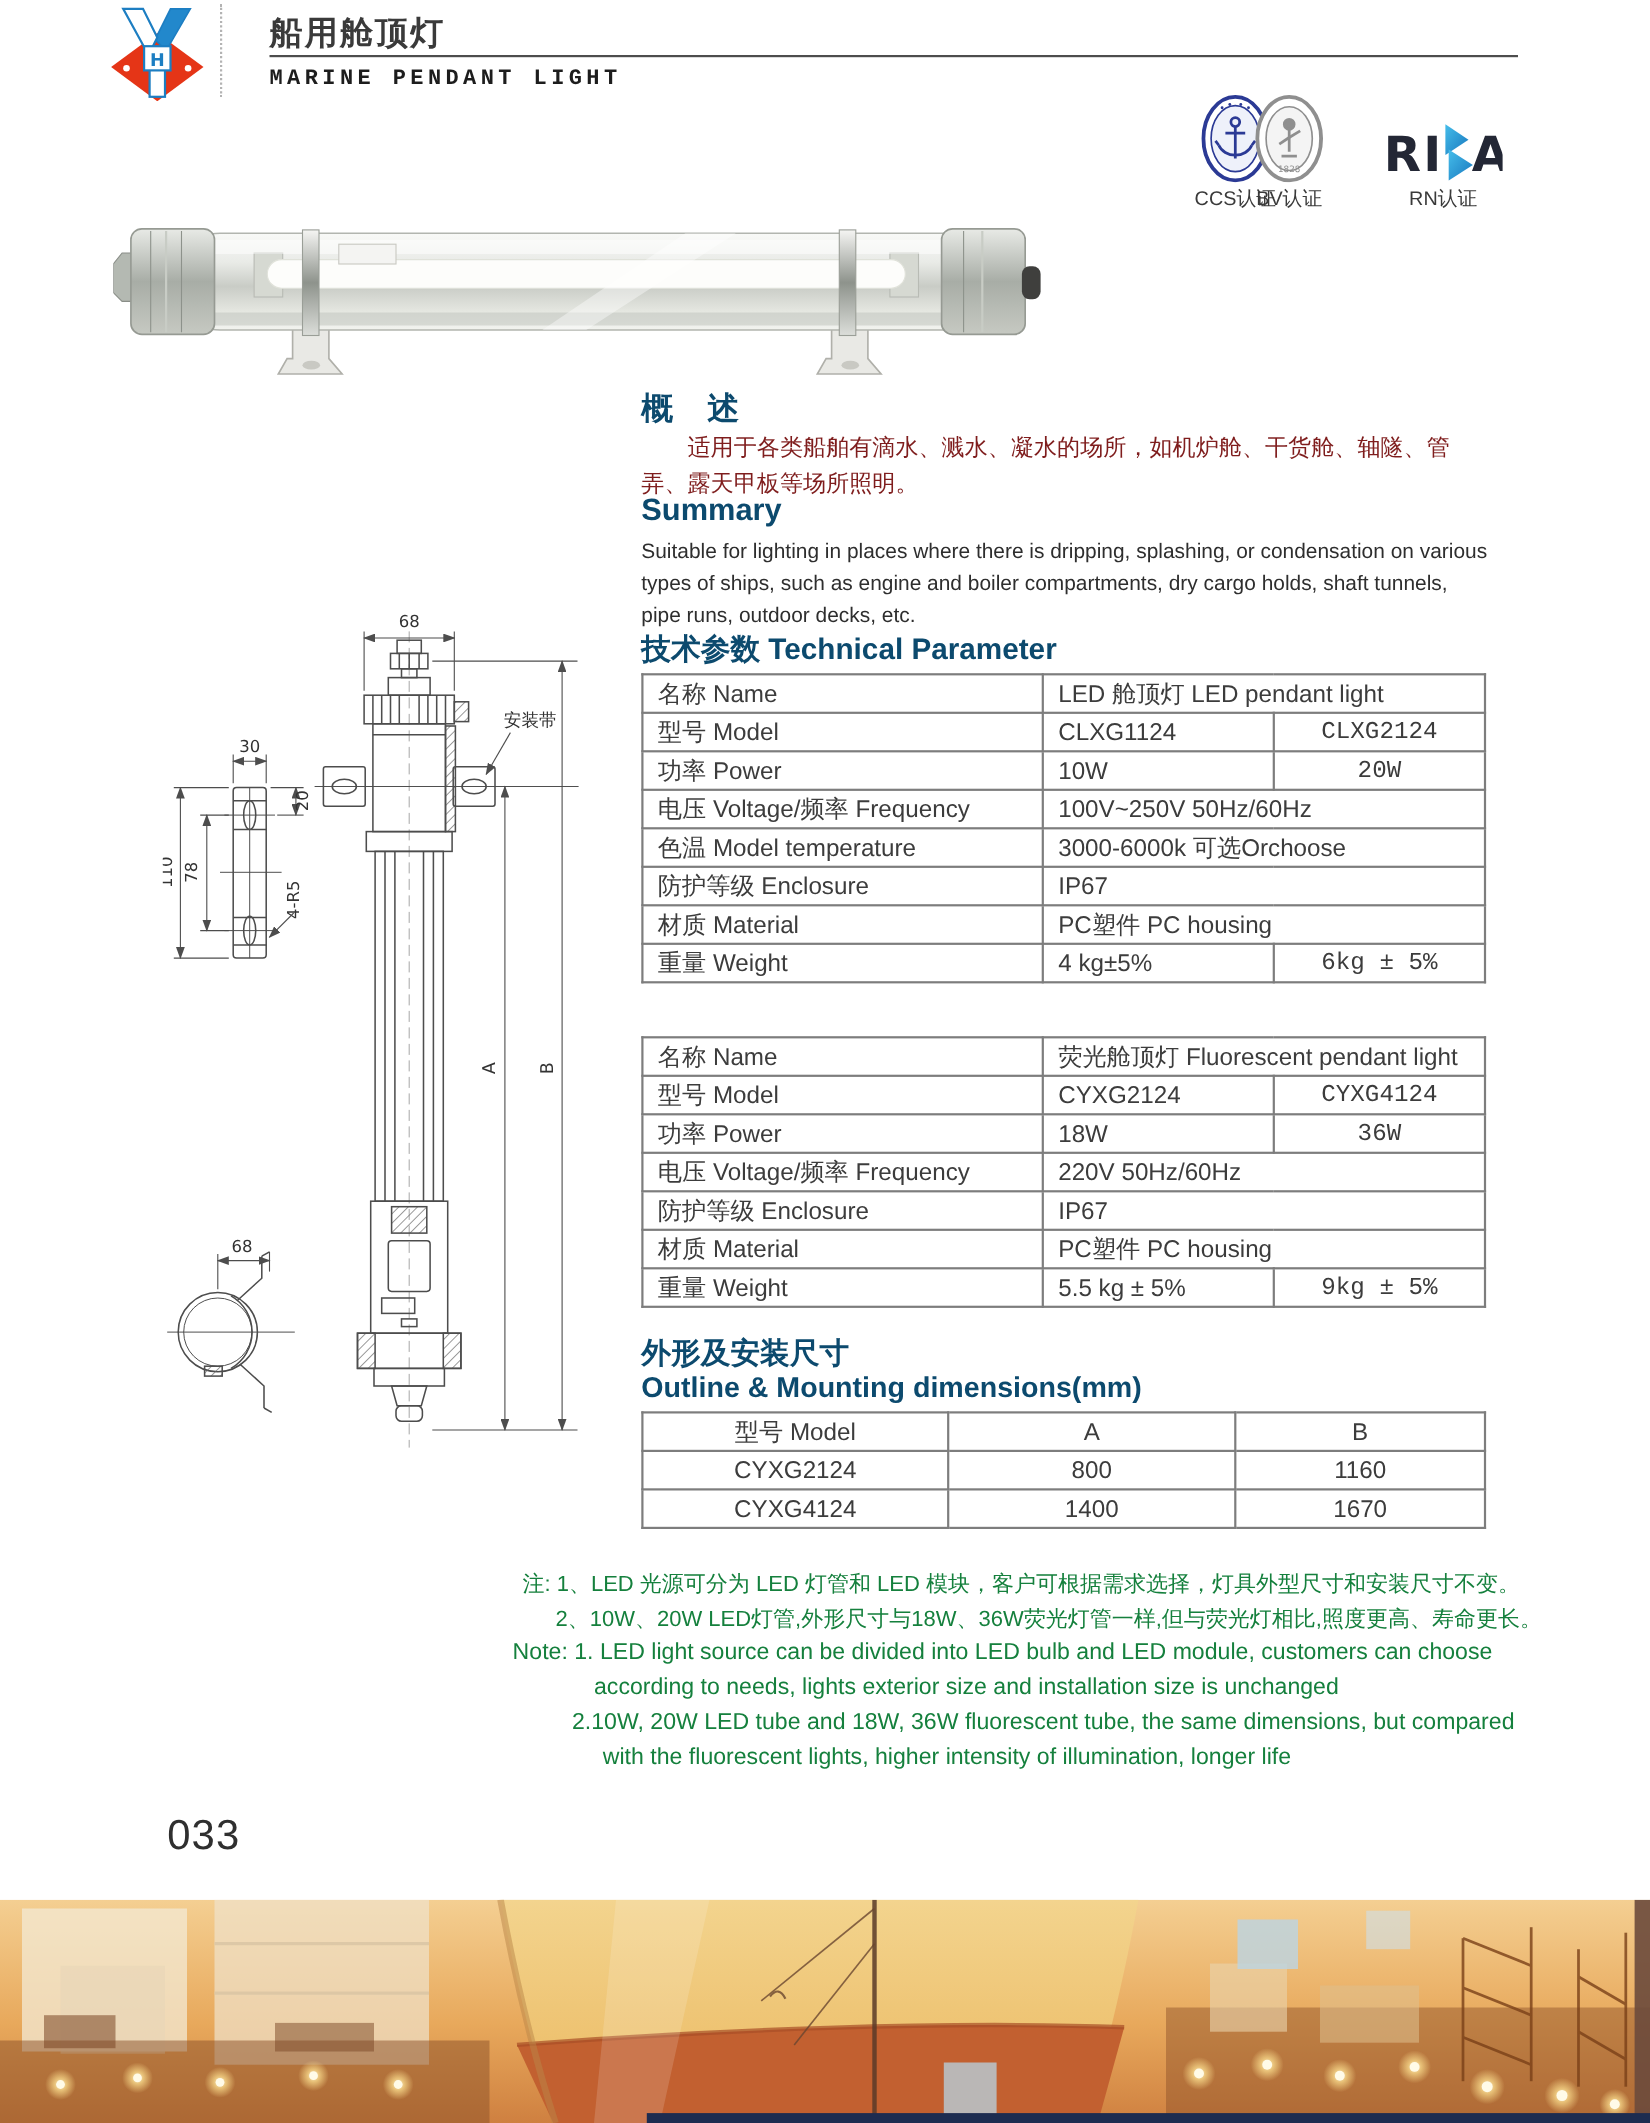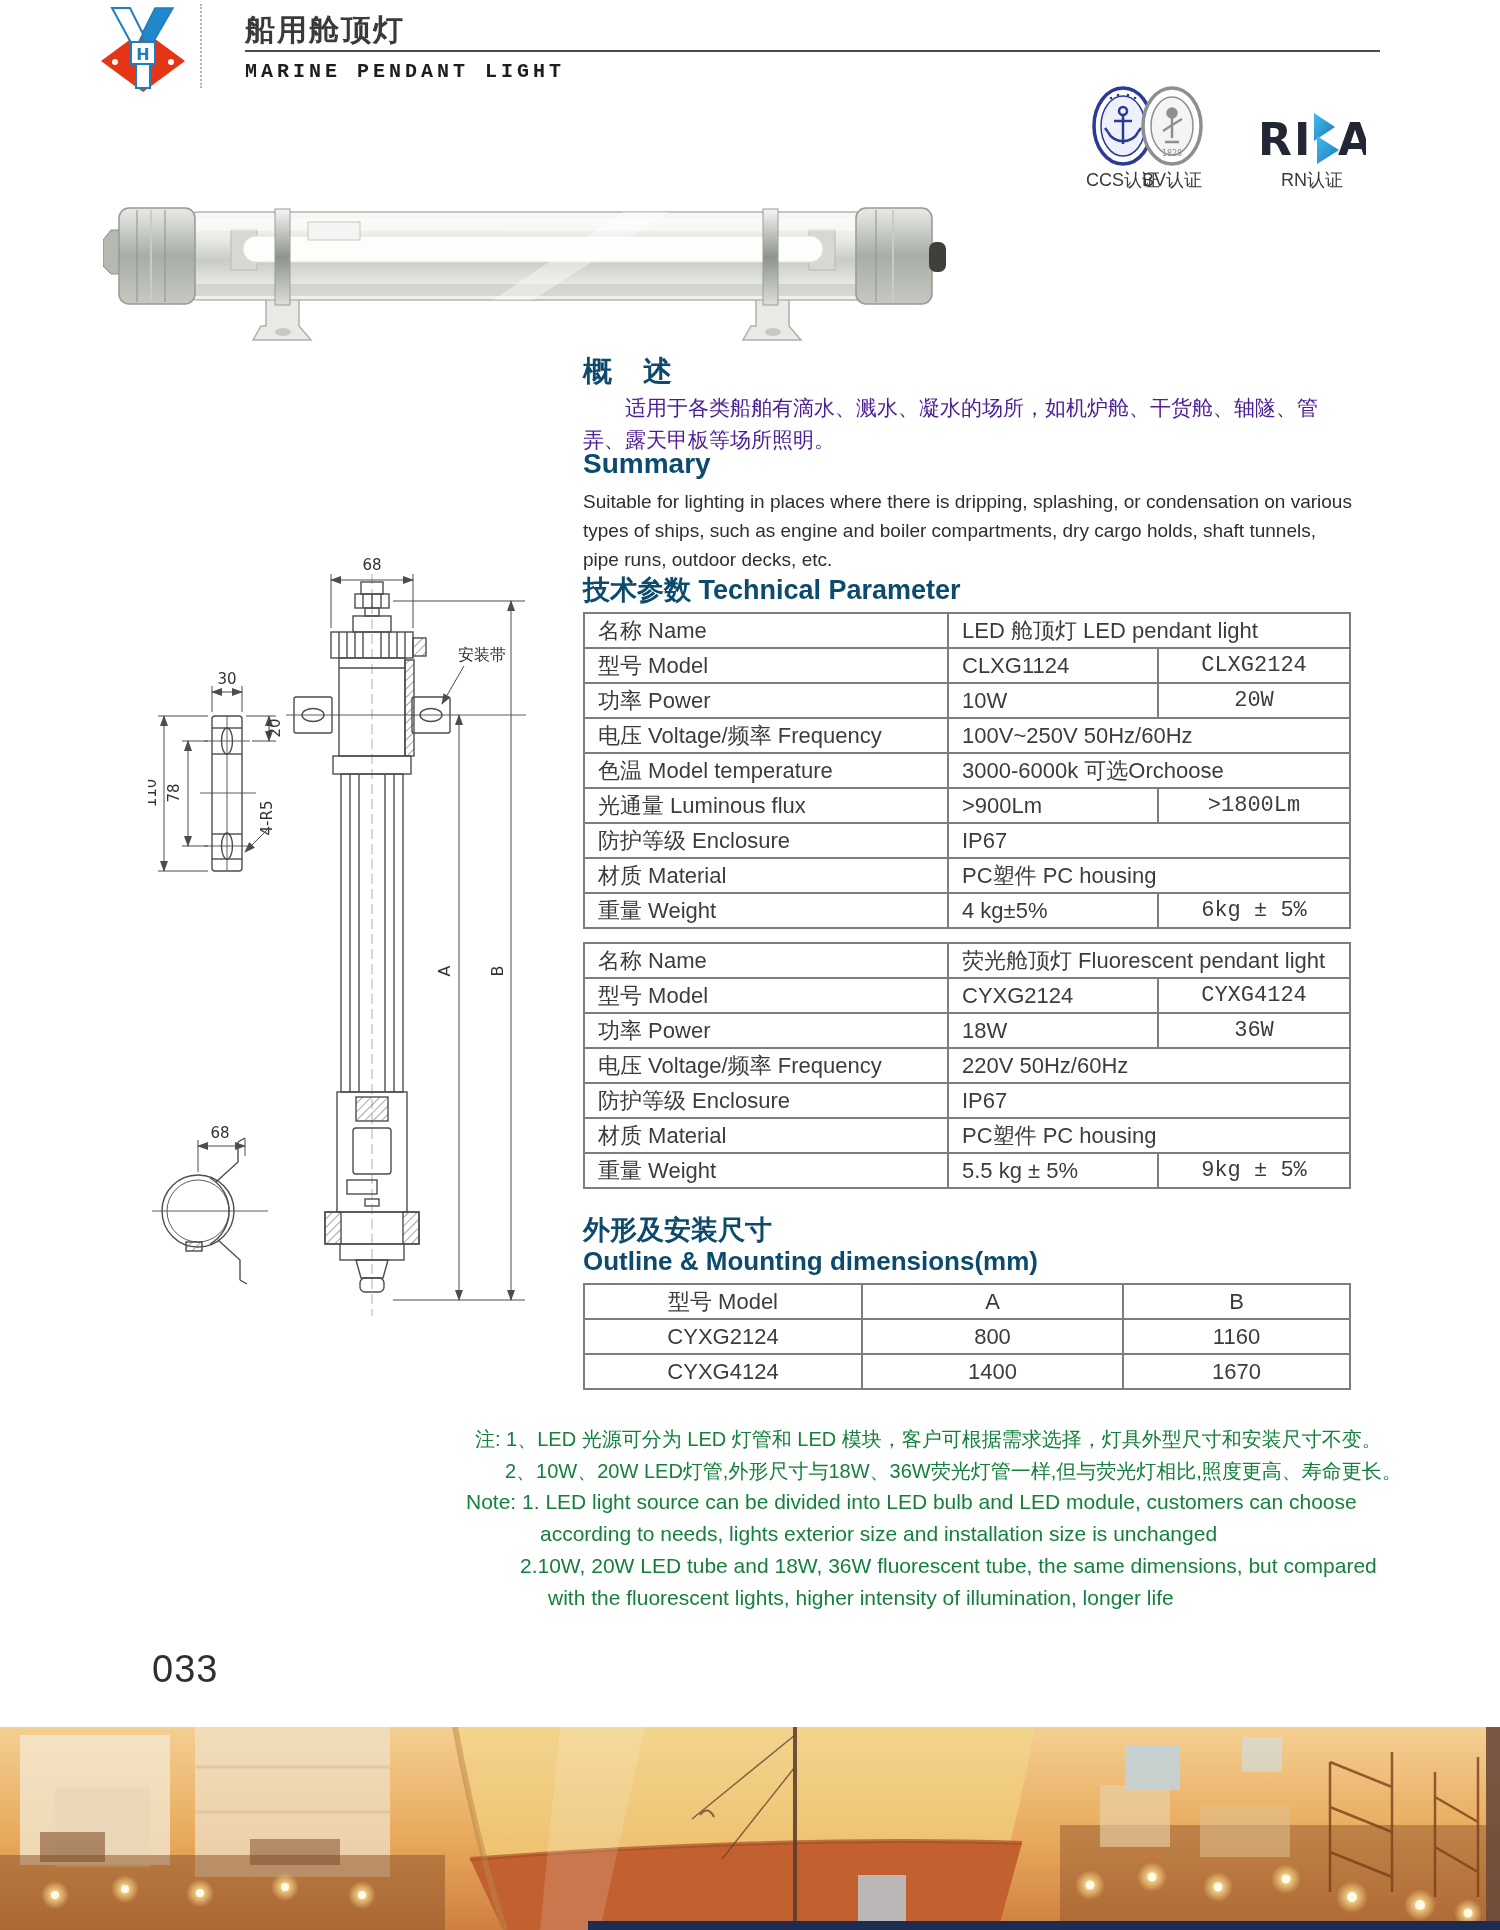--- a/index.html
+++ b/index.html
@@ -13,21 +13,21 @@
   .title-zh{left:245px;top:10px;font-size:30px;font-weight:bold;color:#3a3a3a;letter-spacing:2px;}
   .title-rule{left:245px;top:50px;width:1135px;height:2px;background:#4d4d4d;}
   .title-en{left:245px;top:60px;font-size:20px;font-family:"Liberation Mono", monospace;
             letter-spacing:4px;color:#1d1d1d;font-weight:bold;}
   
   .cert{display:flex;flex-direction:column;align-items:center;}
   .cert-label{font-size:18px;color:#3a3a3a;margin-top:2px;white-space:nowrap;}
   
   .h-orange{color:#0c4a6e;font-weight:bold;}
   .h-ov{left:583px;top:352px;font-size:29px;letter-spacing:1px;}
-  .p-zh{left:583px;top:392px;width:770px;font-size:21px;line-height:32px;color:#4c1d95;text-indent:2em;}
+  .p-zh{left:583px;top:392px;width:770px;font-size:21px;line-height:32px;color:#7f1d1d;text-indent:2em;}
   .h-sum{left:583px;top:448px;font-size:28px;}
   .p-en{left:583px;top:487px;width:772px;font-size:19px;line-height:29px;color:#2e2e2e;}
   .h-tech{left:583px;top:572px;font-size:27px;}
   .h-out-zh{left:583px;top:1212px;font-size:27px;}
   .h-out-en{left:583px;top:1246px;font-size:26px;}
   
   table{border-collapse:collapse;table-layout:fixed;width:766px;}
   td,th{border:2px solid #7d7d7d;height:35px;box-sizing:border-box;
         font-size:22px;color:#3c3c3c;padding:0 12px 0 13px;text-align:left;font-weight:normal;}
   td.c2{text-align:center;padding:0;font-family:Liberation Mono, monospace;}
@@ -362,25 +362,20 @@
         </tr>
     <tr>
           <td>电压 Voltage/频率 Frequency</td>
           <td colspan="2">100V~250V 50Hz/60Hz</td>
         </tr>
     <tr>
           <td>色温 Model temperature</td>
           <td colspan="2">3000-6000k 可选Orchoose</td>
         </tr>
     <tr>
-          <td>光通量 Luminous flux</td>
-          <td>&gt;900Lm</td>
-          <td class="c2">&gt;1800Lm</td>
-        </tr>
-    <tr>
           <td>防护等级 Enclosure</td>
           <td colspan="2">IP67</td>
         </tr>
     <tr>
           <td>材质 Material</td>
           <td colspan="2">PC塑件 PC housing</td>
         </tr>
     <tr>
           <td>重量 Weight</td>
           <td>4 kg±5%</td>

